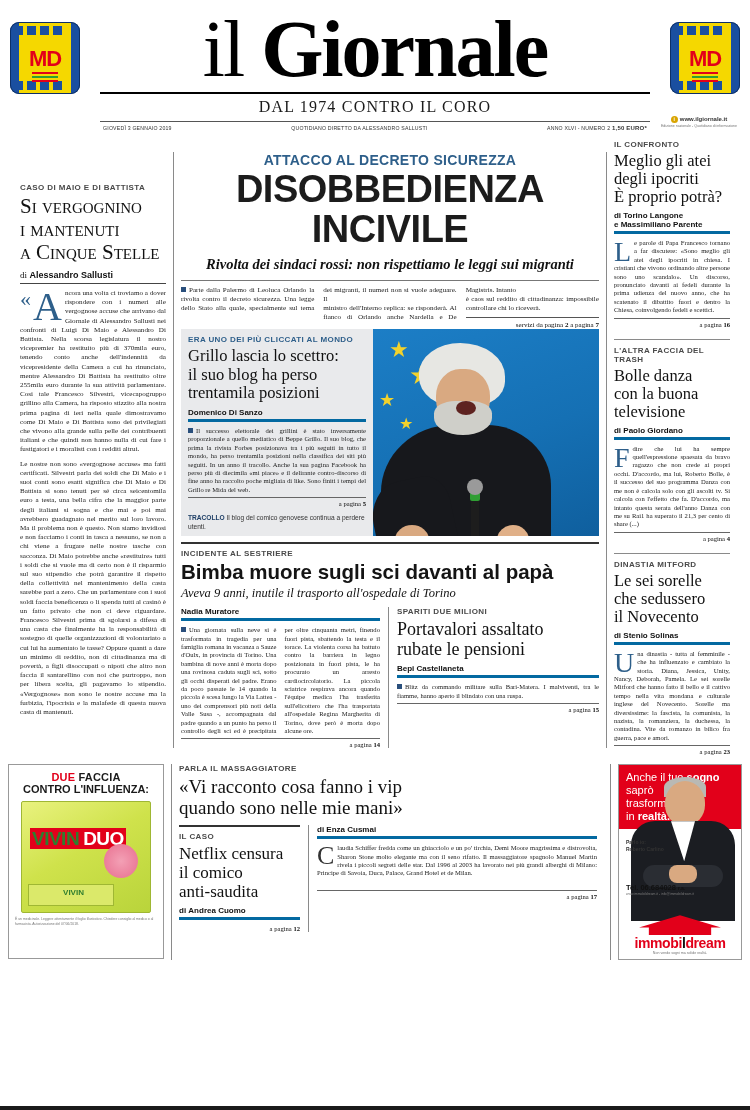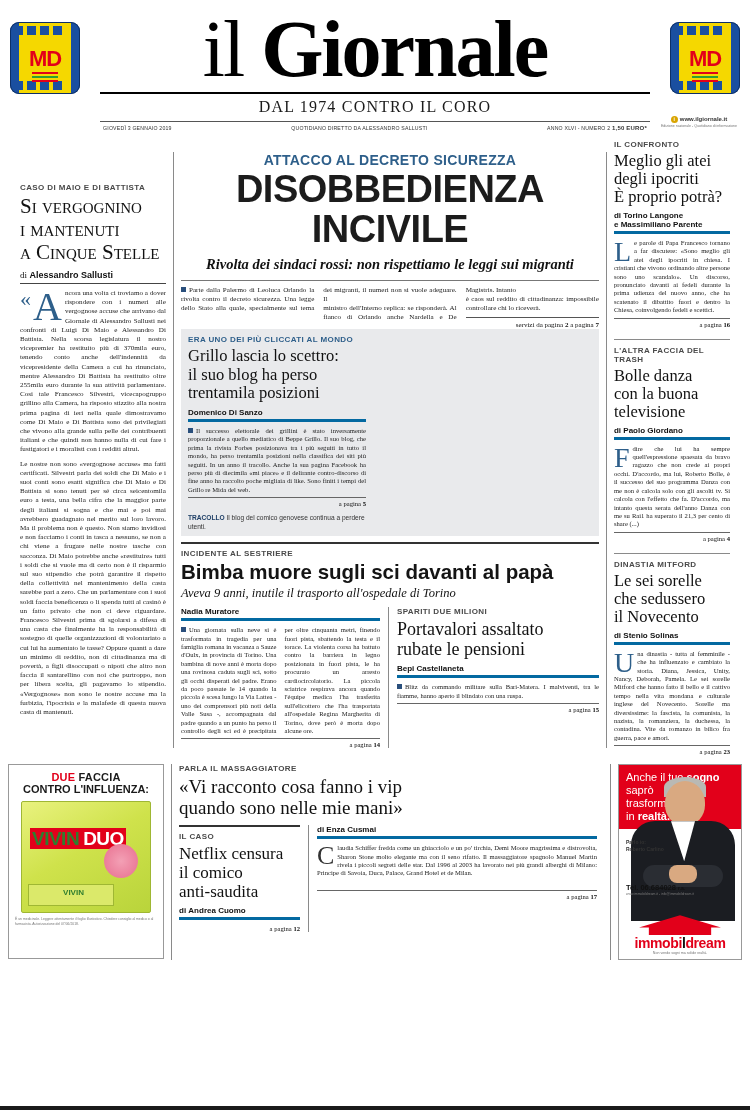--- a/index.html
+++ b/index.html
@@ -72,21 +72,21 @@
         text-align:center;margin-top:7px;color:#111;}
   .sub2{font-family:"Liberation Serif",serif;font-style:italic;font-weight:bold;font-size:16px;
         text-align:center;margin-top:3px;color:#111;}
   .hr-d{border-bottom:1px solid #777;margin:7px 0 5px;}
   .three-col{column-count:3;column-gap:9px;column-rule:0;}
   .refline{text-align:right;font-family:Liberation Serif, serif;font-size:7px;margin-top:4px;
            border-top:1px solid #555;padding-top:3px;}
   .refline b{font-weight:bold;}
 
   
-  .grillo{display:flex;background:#e9eaec;flex-direction:column;}
+  .grillo{display:flex;background:#e9eaec;}
   .grillo-txt{width:192px;padding:6px 7px 5px;box-sizing:border-box;}
   .grillo-photo{flex:1;position:relative;overflow:hidden;background:#1d7fc4;}
   .ph-sky{position:absolute;inset:0;background:linear-gradient(160deg,#1c7ec6 0%,#1570b4 55%,#0f5f9e 100%);}
   .star{position:absolute;color:#f2d22c;font-size:22px;line-height:22px;}
   .ph-hair{position:absolute;left:46px;top:14px;width:86px;height:64px;background:#e7e7e3;border-radius:48% 52% 40% 46%;}
   .ph-face{position:absolute;left:63px;top:40px;width:54px;height:60px;background:#d9a981;border-radius:45% 45% 50% 50%;}
   .ph-beard{position:absolute;left:61px;top:72px;width:58px;height:34px;background:#cfcfc9;border-radius:40% 40% 55% 55%;}
   .ph-mouth{position:absolute;left:83px;top:72px;width:20px;height:14px;background:#5e2320;border-radius:50%;}
   .ph-body{position:absolute;left:8px;top:96px;width:170px;height:160px;background:#17181c;border-radius:42% 38% 10% 10%;}
   .ph-armL{position:absolute;left:2px;top:150px;width:80px;height:96px;background:#17181c;border-radius:40% 30% 30% 20%;transform:rotate(-12deg);}

